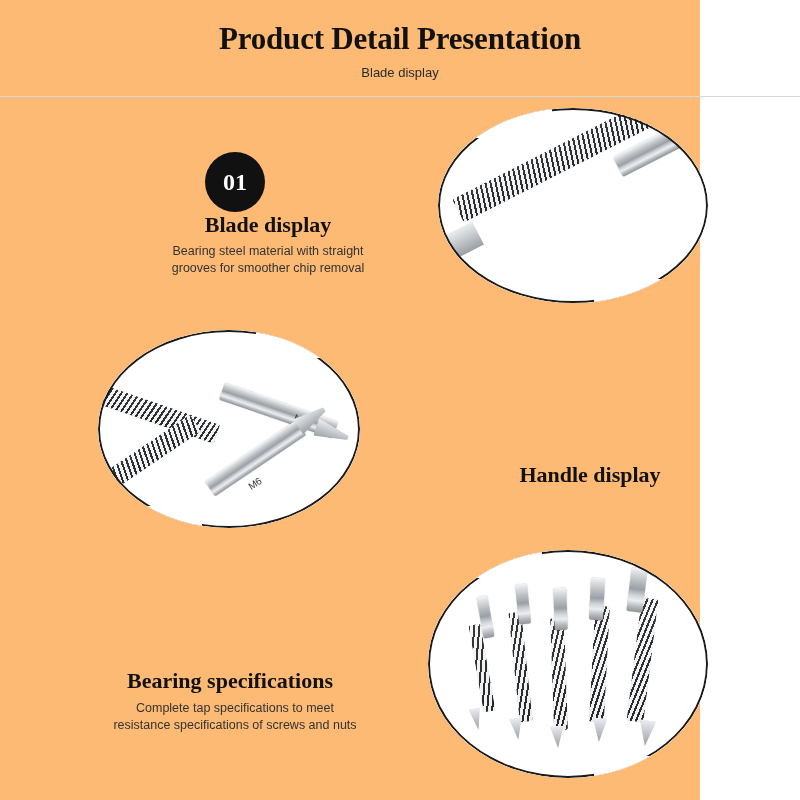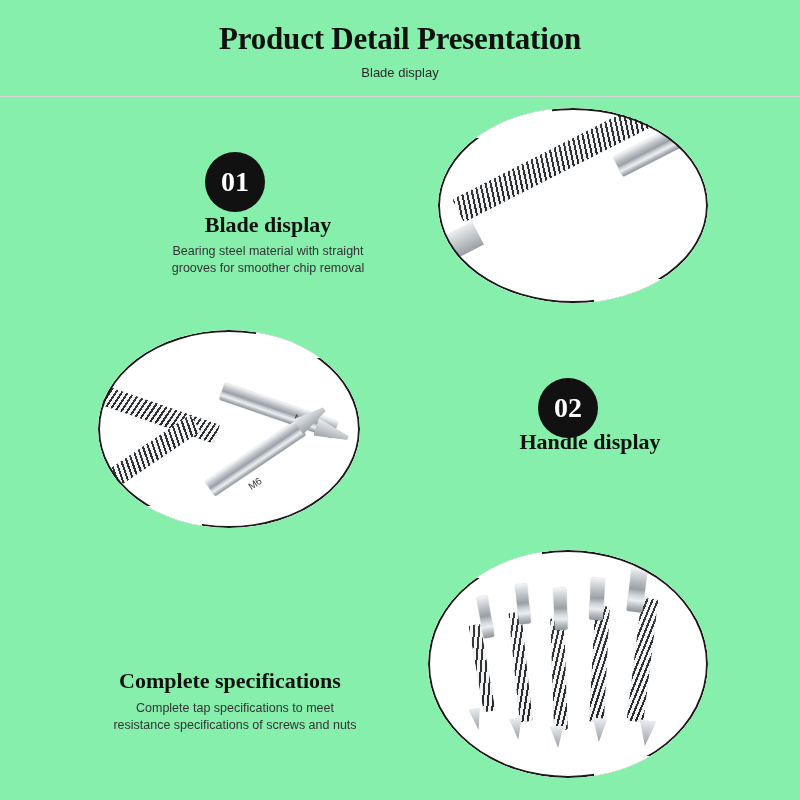--- a/index.html
+++ b/index.html
@@ -5,22 +5,22 @@
   * { box-sizing: border-box; }
   html, body {
     margin: 0; padding: 0;
     width: 800px; height: 800px;
     background: #ffffff;
     font-family: "Liberation Sans", sans-serif;
     overflow: hidden;
   }
   #page {
     position: relative;
-    width: 800px; height: 800px;
-    background: #86efac;
+    width: 700px; height: 800px;
+    background: #fdba74;
   }
 
   
   .header {
     position: absolute;
     top: 22px; left: 0; width: 800px;
     text-align: center;
   }
   .header-title {
     font-size: 31px;
@@ -42,21 +42,21 @@
     background: #d8d8d8;
   }
 
   
   .badge {
     position: absolute;
     width: 60px; height: 60px;
     border-radius: 50%;
     background: #111111;
     color: #ffffff;
-    font-size: 28px;
+    font-size: 24px;
     font-weight: bold;
     display: flex;
     align-items: center;
     justify-content: center;
     font-family: "Liberation Serif", serif;
   }
   .block-title {
     position: absolute;
     font-size: 22px;
     font-weight: bold;
@@ -193,29 +193,26 @@
                   transform: rotate(-34deg); transform-origin: 0 50%;
                   clip-path: polygon(0 0, 100% 38%, 100% 62%, 0 100%);"></div>
       <div class="caption-label" style="top:148px; left:150px; transform:rotate(-34deg);">M6</div>
     </div>
 
     <div class="ring"></div>
     <div class="mask" style="top:-6px; right:-6px; width:110px; height:34px;"></div>
     <div class="mask" style="bottom:-6px; left:-6px; width:110px; height:28px;"></div>
   </div>
 
-  <div class="badge" style="top:378px; left:538px;">
-    <span>02</span>
-  </div>
-
-  <div class="block-title" style="top:429px; left:460px; width:260px; text-align:center;">Handle display</div>
-
-
-
-  <div class="block-title" style="top:668px; left:80px; width:300px; text-align:center;">Complete specifications</div>
+
+  <div class="block-title" style="top:462px; left:460px; width:260px; text-align:center;">Handle display</div>
+
+
+
+  <div class="block-title" style="top:668px; left:80px; width:300px; text-align:center;">Bearing specifications</div>
 
   <div class="block-desc" style="top:700px; left:60px; width:350px;text-align:center;">
     <div>Complete tap specifications to meet</div>
     <div>resistance specifications of screws and nuts</div>
   </div>
 
   <div class="photo" style="top:550px; left:428px; width:280px; height:228px;">
     <div style="position:absolute; inset:0; background:#ffffff;"></div>
 
     <div class="tap" style="top:32px; left:38px; width:210px; height:175px;">

